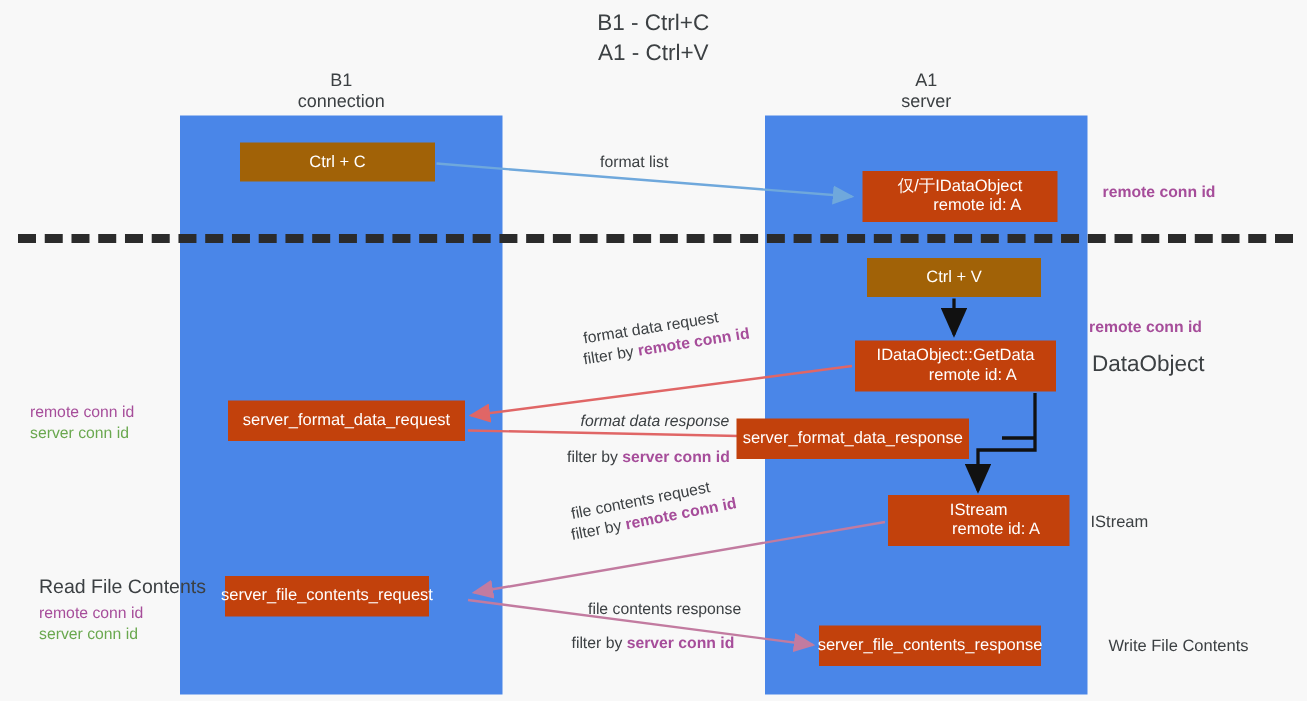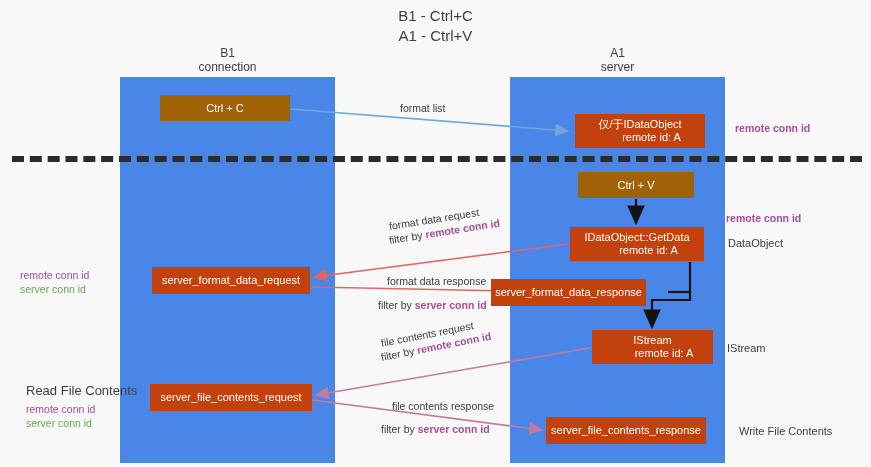--- a/index.html
+++ b/index.html
@@ -77,38 +77,38 @@
   .node.orange { background: #c2410c; }
   .node .l2 { font-size: 11px; padding-left: 23px; }
 
   #n-ctrlc   { left: 160px; top: 95px;  width: 130px; height: 26px; }
   #n-ido     { left: 575px; top: 114px; width: 130px; height: 34px; }
   #n-ctrlv   { left: 578px; top: 172px; width: 116px; height: 26px; }
   #n-getdata { left: 570px; top: 227px; width: 134px; height: 34px; }
   #n-sfdreq  { left: 152px; top: 267px; width: 158px; height: 27px; }
   #n-sfdres  { left: 491px; top: 279px; width: 155px; height: 27px; }
   #n-istream { left: 592px; top: 330px; width: 121px; height: 34px; }
-  #n-sfcreq  { left: 150px; top: 384px; width: 162px; height: 27px; }
-  #n-sfcres  { left: 546px; top: 417px; width: 160px; height: 27px; }
+  #n-sfcreq  { left: 150px; top: 384px; width: 136px; height: 27px; }
+  #n-sfcres  { left: 546px; top: 417px; width: 148px; height: 27px; }
 
   
   .anno {
     position: absolute;
     font-size: 10.5px;
     line-height: 14px;
     white-space: nowrap;
   }
   .anno.bold { font-weight: bold; }
   .purple { color: #a64d9a; }
   .green-t { color: #6aa84f; }
   .plain { color: #3c4043; }
 
   #anno-r1 { left: 735px; top: 121px; }
   #anno-r2 { left: 726px; top: 211px; }
-  #anno-dataobject { left: 728px; top: 236px; font-size: 11px; }
+  #anno-dataobject { left: 728px; top: 236px; font-size: 15px; }
   #anno-istream    { left: 727px; top: 341px; font-size: 11px; }
   #anno-write      { left: 739px; top: 424px; font-size: 11px; }
   #anno-left-mid   { left: 20px;  top: 268px; }
   #anno-read       { left: 26px;  top: 384px; font-size: 13px; color:#3c4043; }
   #anno-left-bot   { left: 26px;  top: 402px; }
 
   
   .edge-label {
     position: absolute;
     font-size: 10.5px;
@@ -117,21 +117,21 @@
     color: #3c4043;
   }
   .edge-label b { font-weight: bold; }
   .edge-label .purple { color: #a64d9a; }
   .rot-up { transform: rotate(-9deg); transform-origin: left center; }
   .rot-up-s { transform: rotate(-11deg); transform-origin: left center; }
 
   #lbl-formatlist { left: 400px; top: 101px; }
   #lbl-fdreq-1 { left: 389px; top: 219px; }
   #lbl-fdreq-2 { left: 389px; top: 233px; }
-  #lbl-fdres-1 { left: 387px; top: 274px; }
+  #lbl-fdres-1 { left: 387px; top: 274px; font-style: italic; }
   #lbl-fdres-2 { left: 378px; top: 298px; }
   #lbl-fcreq-1 { left: 381px; top: 336px; }
   #lbl-fcreq-2 { left: 381px; top: 350px; }
   #lbl-fcres-1 { left: 392px; top: 399px; }
   #lbl-fcres-2 { left: 381px; top: 422px; }
 
   svg.edges {
     position: absolute;
     left: 0; top: 0;
     width: 871px;

